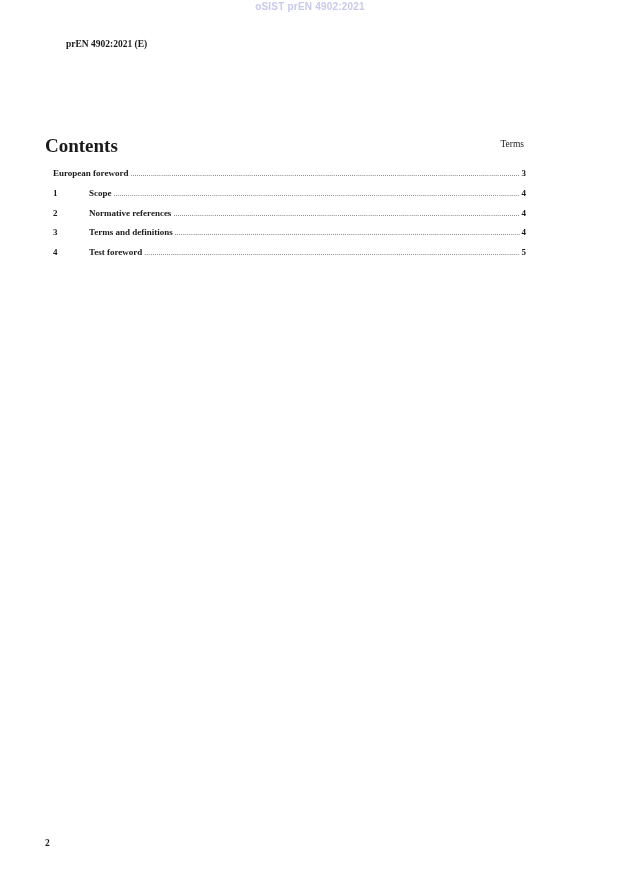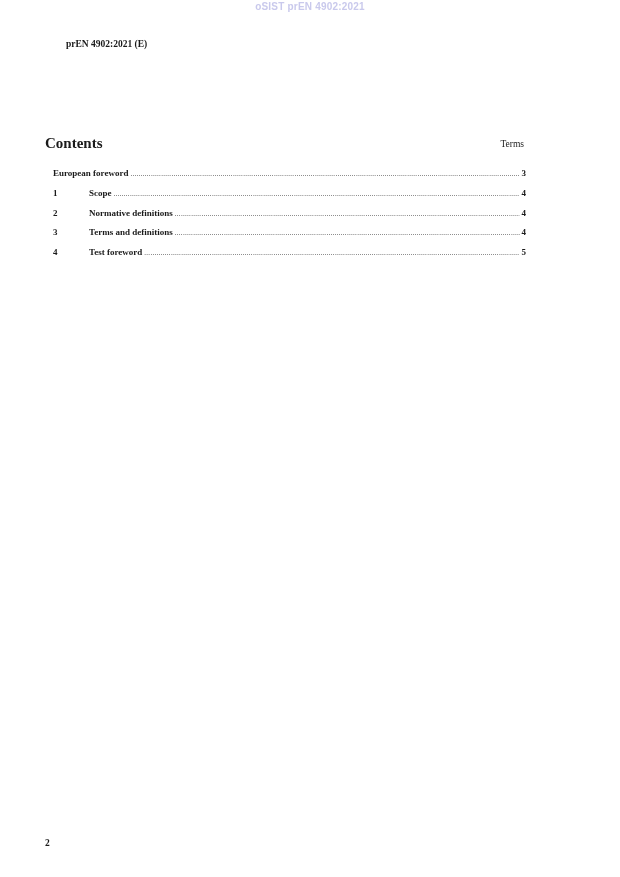--- a/index.html
+++ b/index.html
@@ -3,21 +3,21 @@
 <meta charset="utf-8">
 <style>
   html, body { margin: 0; padding: 0; background: #ffffff; }
   body { width: 620px; height: 877px; position: relative; overflow: hidden;
          font-family: "DejaVu Serif", "Liberation Serif", serif; color: #1a1a1a; }
   .watermark { position: absolute; top: 0; left: 0; width: 620px; text-align: center;
                font-family: "Liberation Sans", sans-serif; font-weight: bold; font-size: 10px;
                color: #c9c9ec; line-height: 14px; letter-spacing: 0.2px; }
   .doc-id { position: absolute; left: 45px; top: 39px; font-size: 9.5px; font-weight: bold;
             font-family: "Liberation Serif", serif; margin-left: 21px; }
-  .toc-title { position: absolute; left: 45px; top: 135px; font-size: 15px; font-weight: bold;
+  .toc-title { position: absolute; left: 45px; top: 135px; font-size: 19px; font-weight: bold;
                font-family: "Liberation Serif", serif; }
   .page-label { position: absolute; left: 480px; width: 44px; text-align: right; top: 139px;
                 font-size: 9.5px; font-family: "Liberation Serif", serif; }
   .toc { position: absolute; left: 45px; top: 168px; width: 481px; }
   .toc-row { display: flex; align-items: baseline; height: 19.8px; font-size: 9px; font-weight: bold;
              font-family: "Liberation Serif", serif; margin-left: 8px; }
   .toc-num { width: 36px; flex: none; }
   .toc-label { flex: none; white-space: nowrap; }
   .toc-dots { flex: 1; overflow: hidden; white-space: nowrap; font-weight: normal; font-size: 7px;
               letter-spacing: 0.3px; margin: 0 2px; color: #333; }
@@ -43,21 +43,21 @@
     <span class="toc-page">3</span>
   </div>
   <div class="toc-row">
     <span class="toc-num">1</span>
     <span class="toc-label">Scope</span>
     <span class="toc-dots"></span>
     <span class="toc-page">4</span>
   </div>
   <div class="toc-row">
     <span class="toc-num">2</span>
-    <span class="toc-label">Normative definitions</span>
+    <span class="toc-label">Normative references</span>
     <span class="toc-dots"></span>
     <span class="toc-page">4</span>
   </div>
   <div class="toc-row">
     <span class="toc-num">3</span>
     <span class="toc-label">Terms and definitions</span>
     <span class="toc-dots"></span>
     <span class="toc-page">4</span>
   </div>
   <div class="toc-row">

